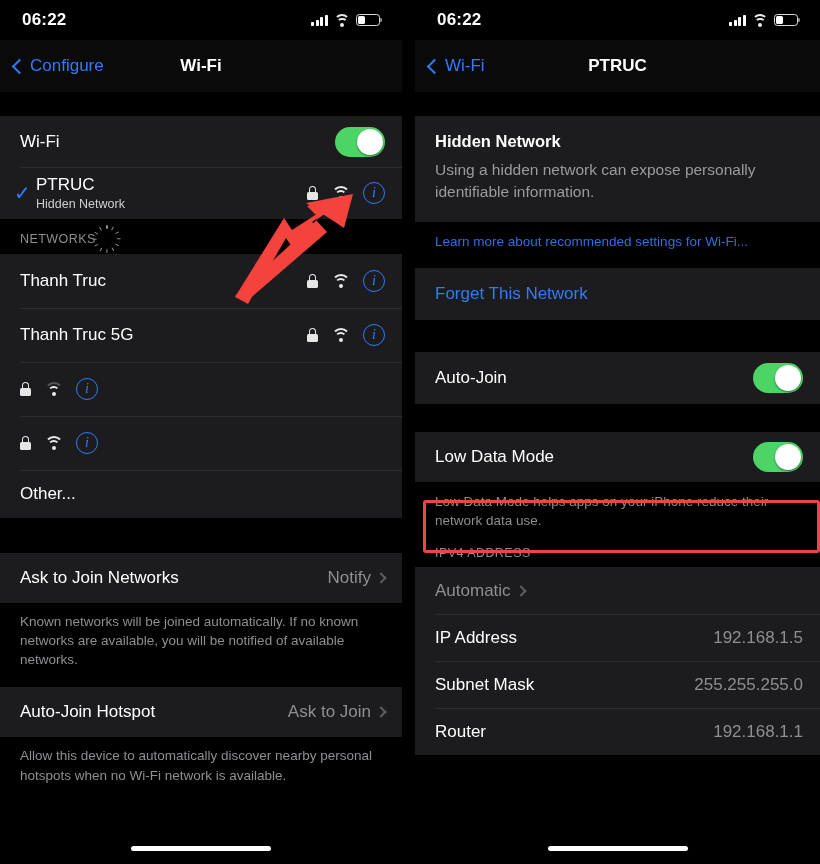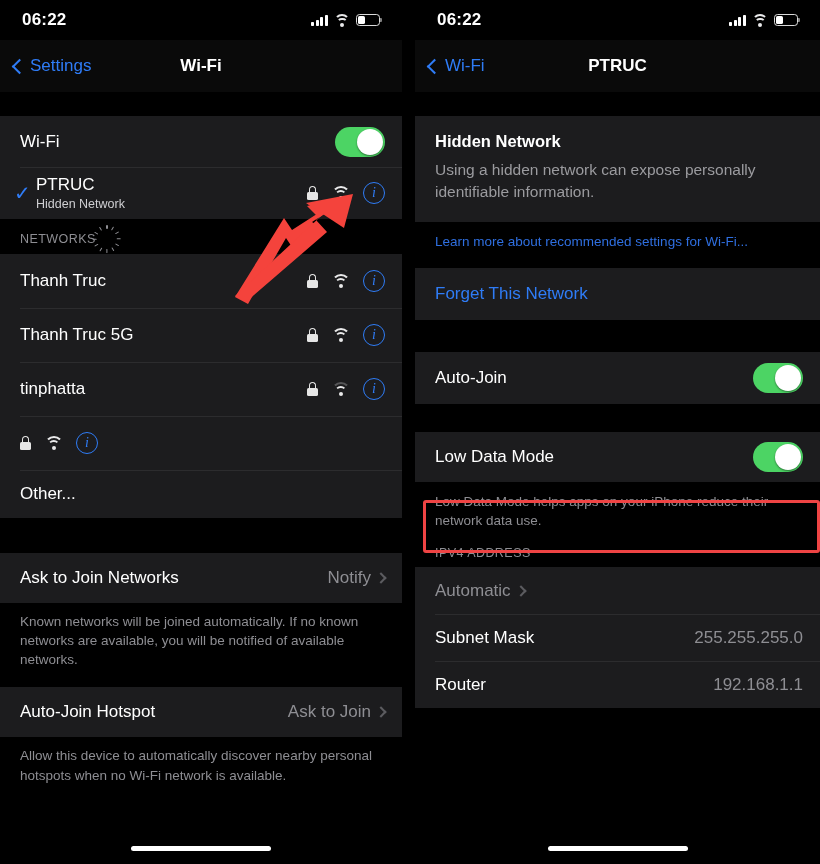--- a/index.html
+++ b/index.html
@@ -133,21 +133,21 @@
         </div>
         <div class="batt">
             <div class="batt-fill" style="width:32%"></div>
           </div>
       </div>
     </div>
 
     <div class="navbar">
       <div class="nav-back">
         <span class="chev-left"></span>
-        <span>Settings</span>
+        <span>Configure</span>
       </div>
       <div class="nav-title">Wi-Fi</div>
     </div>
 
     <div class="spacer" style="height:24px"></div>
 
     <div class="group">
       <div class="row" style="min-height:51px">
         <span class="row-label">Wi-Fi</span>
         <span class="toggle">
@@ -218,21 +218,20 @@
             </span>
           <span class="wifi">
               <span class="a1"></span>
               <span class="a2"></span>
               <span class="dot"></span>
             </span>
           <span class="info">i</span>
         </span>
       </div>
       <div class="row" style="min-height:54px">
-        <span class="row-label">tinphatta</span>
         <span class="rowicons">
           <span class="lock">
               <span class="shackle"></span>
               <span class="body"></span>
             </span>
           <span class="wifi weak">
               <span class="a1"></span>
               <span class="a2"></span>
               <span class="dot"></span>
             </span>
@@ -352,20 +351,24 @@
     <div class="sectionhdr" style="padding-top:4px;padding-bottom:7px">
       <span>IPV4 ADDRESS</span>
     </div>
 
     <div class="group">
       <div class="row" style="min-height:47px">
         <span class="row-value">Automatic</span>
         <span class="chev-right"></span>
       </div>
       <div class="row" style="min-height:47px">
+        <span class="row-label">IP Address</span>
+        <span class="row-value" style="margin-right:0">192.168.1.5</span>
+      </div>
+      <div class="row" style="min-height:47px">
         <span class="row-label">Subnet Mask</span>
         <span class="row-value" style="margin-right:0">255.255.255.0</span>
       </div>
       <div class="row" style="min-height:47px">
         <span class="row-label">Router</span>
         <span class="row-value" style="margin-right:0">192.168.1.1</span>
       </div>
     </div>
 
     <div class="home-ind"></div>

